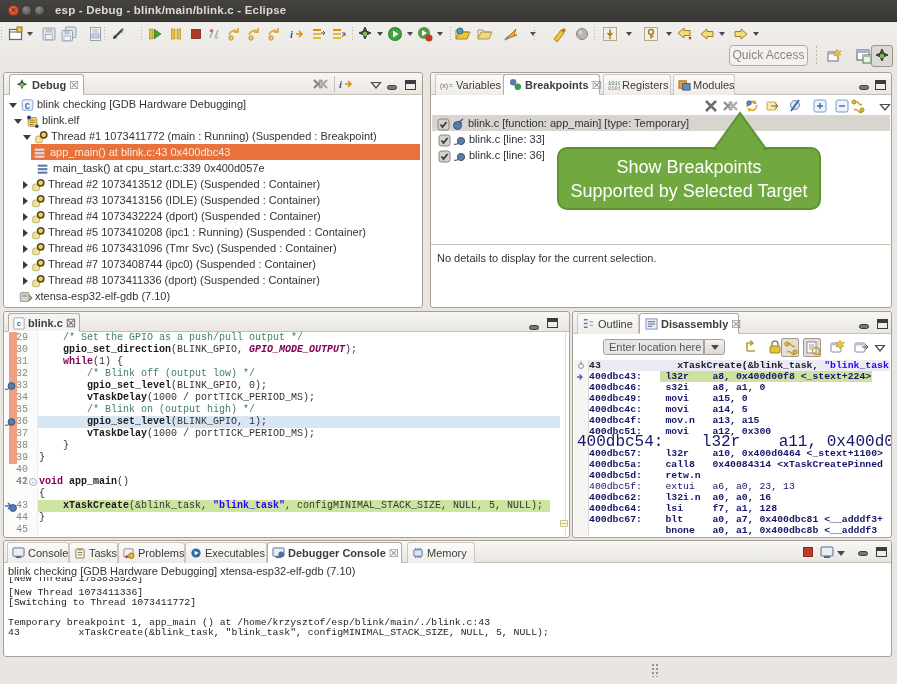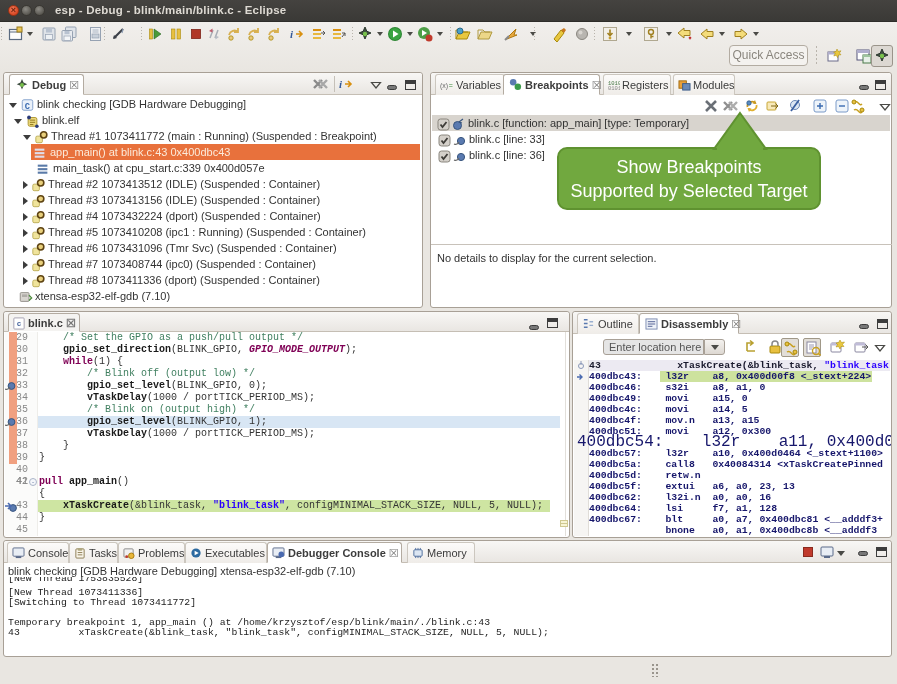--- a/index.html
+++ b/index.html
@@ -392,21 +392,21 @@
     <div class="abs mono" style="left:8px;width:16px;top:116px;height:12px;line-height:12px;font-size:10px;color:#888;text-align:right">37</div>
     <div class="abs mono" style="left:35px;top:116px;height:12px;line-height:12px;font-size:10px;white-space:pre"><span style="color:#333">&nbsp;&nbsp;&nbsp;&nbsp;&nbsp;&nbsp;&nbsp;&nbsp;</span><span style="color:#1a1a1a;font-weight:bold">vTaskDelay</span><span style="color:#333">(1000&nbsp;/&nbsp;portTICK_PERIOD_MS);</span></div>
     <div class="abs mono" style="left:8px;width:16px;top:128px;height:12px;line-height:12px;font-size:10px;color:#888;text-align:right">38</div>
     <div class="abs mono" style="left:35px;top:128px;height:12px;line-height:12px;font-size:10px;white-space:pre"><span style="color:#333">&nbsp;&nbsp;&nbsp;&nbsp;}</span></div>
     <div class="abs mono" style="left:8px;width:16px;top:140px;height:12px;line-height:12px;font-size:10px;color:#888;text-align:right">39</div>
     <div class="abs mono" style="left:35px;top:140px;height:12px;line-height:12px;font-size:10px;white-space:pre"><span style="color:#333">}</span></div>
     <div class="abs mono" style="left:8px;width:16px;top:152px;height:12px;line-height:12px;font-size:10px;color:#888;text-align:right">40</div>
     <div class="abs mono" style="left:35px;top:152px;height:12px;line-height:12px;font-size:10px;white-space:pre"></div>
     <div class="abs mono" style="left:8px;width:16px;top:164px;height:12px;line-height:12px;font-size:10px;color:#888;text-align:right">41</div>
     <div class="abs" style="left:25px;top:166px;width:8px;height:8px;border:1px solid #aab4c8;border-radius:50%;background:#f4f6fa;color:#8898b8;font-size:8px;line-height:6px;text-align:center">-</div>
-    <div class="abs mono" style="left:35px;top:164px;height:12px;line-height:12px;font-size:10px;white-space:pre"><span style="color:#7f0055;font-weight:bold">pull</span><span style="color:#333">&nbsp;</span><span style="color:#1a1a1a;font-weight:bold">app_main</span><span style="color:#333">()</span></div>
+    <div class="abs mono" style="left:35px;top:164px;height:12px;line-height:12px;font-size:10px;white-space:pre"><span style="color:#7f0055;font-weight:bold">void</span><span style="color:#333">&nbsp;</span><span style="color:#1a1a1a;font-weight:bold">app_main</span><span style="color:#333">()</span></div>
     <div class="abs mono" style="left:8px;width:16px;top:164px;height:12px;line-height:12px;font-size:10px;color:#888;text-align:right">42</div>
     <div class="abs mono" style="left:35px;top:176px;height:12px;line-height:12px;font-size:10px;white-space:pre"><span style="color:#333">{</span></div>
     <div class="abs" style="left:34px;width:512px;top:188px;height:12px;background:#cee5a2"></div>
     <div class="abs mono" style="left:8px;width:16px;top:188px;height:12px;line-height:12px;font-size:10px;color:#888;text-align:right">43</div>
     <div class="abs mono" style="left:35px;top:188px;height:12px;line-height:12px;font-size:10px;white-space:pre"><span style="color:#333">&nbsp;&nbsp;&nbsp;&nbsp;</span><span style="color:#1a1a1a;font-weight:bold">xTaskCreate</span><span style="color:#333">(&amp;blink_task,&nbsp;</span><span style="color:#2a00ff;font-weight:bold">"blink_task"</span><span style="color:#333">,&nbsp;configMINIMAL_STACK_SIZE,&nbsp;NULL,&nbsp;5,&nbsp;NULL);</span></div>
     <div class="abs mono" style="left:8px;width:16px;top:200px;height:12px;line-height:12px;font-size:10px;color:#888;text-align:right">44</div>
     <div class="abs mono" style="left:35px;top:200px;height:12px;line-height:12px;font-size:10px;white-space:pre"><span style="color:#333">}</span></div>
     <div class="abs mono" style="left:8px;width:16px;top:212px;height:12px;line-height:12px;font-size:10px;color:#888;text-align:right">45</div>
     <div class="abs mono" style="left:35px;top:212px;height:12px;line-height:12px;font-size:10px;white-space:pre"></div>
     <div class="abs" style="left:5px;top:20px;width:8px;height:132px;background:#f0a080"></div>
@@ -503,21 +503,21 @@
     <div class="abs mono" style="left:16px;top:59px;height:11px;line-height:11px;font-size:9.8px;font-weight:bold;color:#16166b;white-space:pre"><span style="white-space:pre">400dbc43:    l32r    a8, 0x400d00f8 &lt;_stext+224&gt;</span></div>
     <div class="abs mono" style="left:16px;top:70px;height:11px;line-height:11px;font-size:9.8px;font-weight:bold;color:#16166b;white-space:pre"><span style="white-space:pre">400dbc46:    s32i    a8, a1, 0</span></div>
     <div class="abs mono" style="left:16px;top:81px;height:11px;line-height:11px;font-size:9.8px;font-weight:bold;color:#16166b;white-space:pre"><span style="white-space:pre">400dbc49:    movi    a15, 0</span></div>
     <div class="abs mono" style="left:16px;top:92px;height:11px;line-height:11px;font-size:9.8px;font-weight:bold;color:#16166b;white-space:pre"><span style="white-space:pre">400dbc4c:    movi    a14, 5</span></div>
     <div class="abs mono" style="left:16px;top:103px;height:11px;line-height:11px;font-size:9.8px;font-weight:bold;color:#16166b;white-space:pre"><span style="white-space:pre">400dbc4f:    mov.n   a13, a15</span></div>
     <div class="abs mono" style="left:16px;top:114px;height:11px;line-height:11px;font-size:9.8px;font-weight:bold;color:#16166b;white-space:pre"><span style="white-space:pre">400dbc51:    movi    a12, 0x300</span></div>
     <div class="abs mono" style="left:4px;top:125px;height:11px;line-height:11px;font-size:16px;font-weight:normal;color:#16166b;white-space:pre"><span style="white-space:pre">400dbc54:    l32r    a11, 0x400d0460 &lt;_stext+1096&gt;</span></div>
     <div class="abs mono" style="left:16px;top:136px;height:11px;line-height:11px;font-size:9.8px;font-weight:bold;color:#16166b;white-space:pre"><span style="white-space:pre">400dbc57:    l32r    a10, 0x400d0464 &lt;_stext+1100&gt;</span></div>
     <div class="abs mono" style="left:16px;top:147px;height:11px;line-height:11px;font-size:9.8px;font-weight:bold;color:#16166b;white-space:pre"><span style="white-space:pre">400dbc5a:    call8   0x40084314 &lt;xTaskCreatePinned</span></div>
     <div class="abs mono" style="left:16px;top:158px;height:11px;line-height:11px;font-size:9.8px;font-weight:bold;color:#16166b;white-space:pre"><span style="white-space:pre">400dbc5d:    retw.n  </span></div>
-    <div class="abs mono" style="left:16px;top:169px;height:11px;line-height:11px;font-size:9.8px;font-weight:bold;color:#16166b;white-space:pre"><span style="white-space:pre">400dbc5f:    extui   a6, a0, 23, 13</span></div>
+    <div class="abs mono" style="left:16px;top:169px;height:11px;line-height:11px;font-size:9.8px;font-weight:normal;color:#16166b;white-space:pre"><span style="white-space:pre">400dbc5f:    extui   a6, a0, 23, 13</span></div>
     <div class="abs mono" style="left:16px;top:180px;height:11px;line-height:11px;font-size:9.8px;font-weight:bold;color:#16166b;white-space:pre"><span style="white-space:pre">400dbc62:    l32i.n  a0, a0, 16</span></div>
     <div class="abs mono" style="left:16px;top:191px;height:11px;line-height:11px;font-size:9.8px;font-weight:bold;color:#16166b;white-space:pre"><span style="white-space:pre">400dbc64:    lsi     f7, a1, 128</span></div>
     <div class="abs mono" style="left:16px;top:202px;height:11px;line-height:11px;font-size:9.8px;font-weight:bold;color:#16166b;white-space:pre"><span style="white-space:pre">400dbc67:    blt     a0, a7, 0x400dbc81 &lt;__adddf3+</span></div>
     <div class="abs mono" style="left:16px;top:213px;height:11px;line-height:11px;font-size:9.8px;font-weight:bold;color:#16166b;white-space:pre"><span style="white-space:pre">             bnone   a0, a1, 0x400dbc8b &lt;__adddf3</span></div>
   </div>
 <div class="panel" style="left:3px;top:540px;width:889px;height:117px;overflow:hidden">
     <div class="tabbar"></div>
     <div class="tab" style="left:3px;width:62px"><svg class="ic" style="margin:0 3px 3px 4px" width="13" height="12" viewBox="0 0 14 13">
         <rect x="1" y="1" width="12" height="9" rx="1" fill="#e8edf4" stroke="#5a6a8a"></rect>
         <rect x="4" y="10" width="6" height="2" fill="#5a6a8a"></rect>

